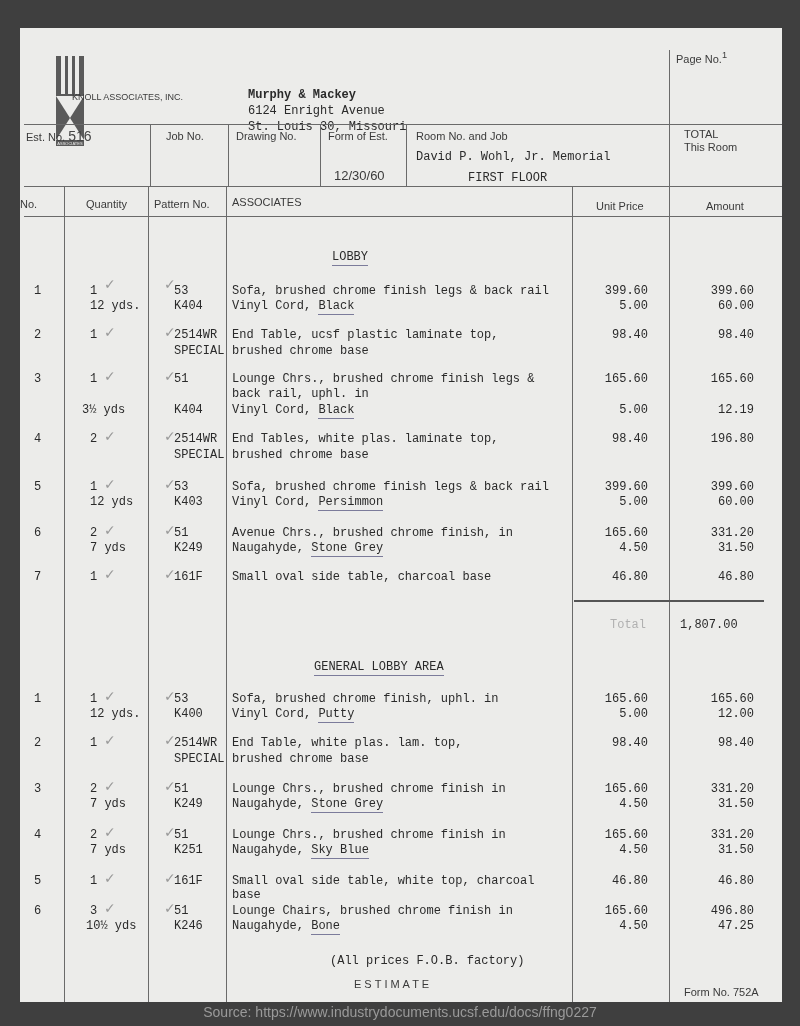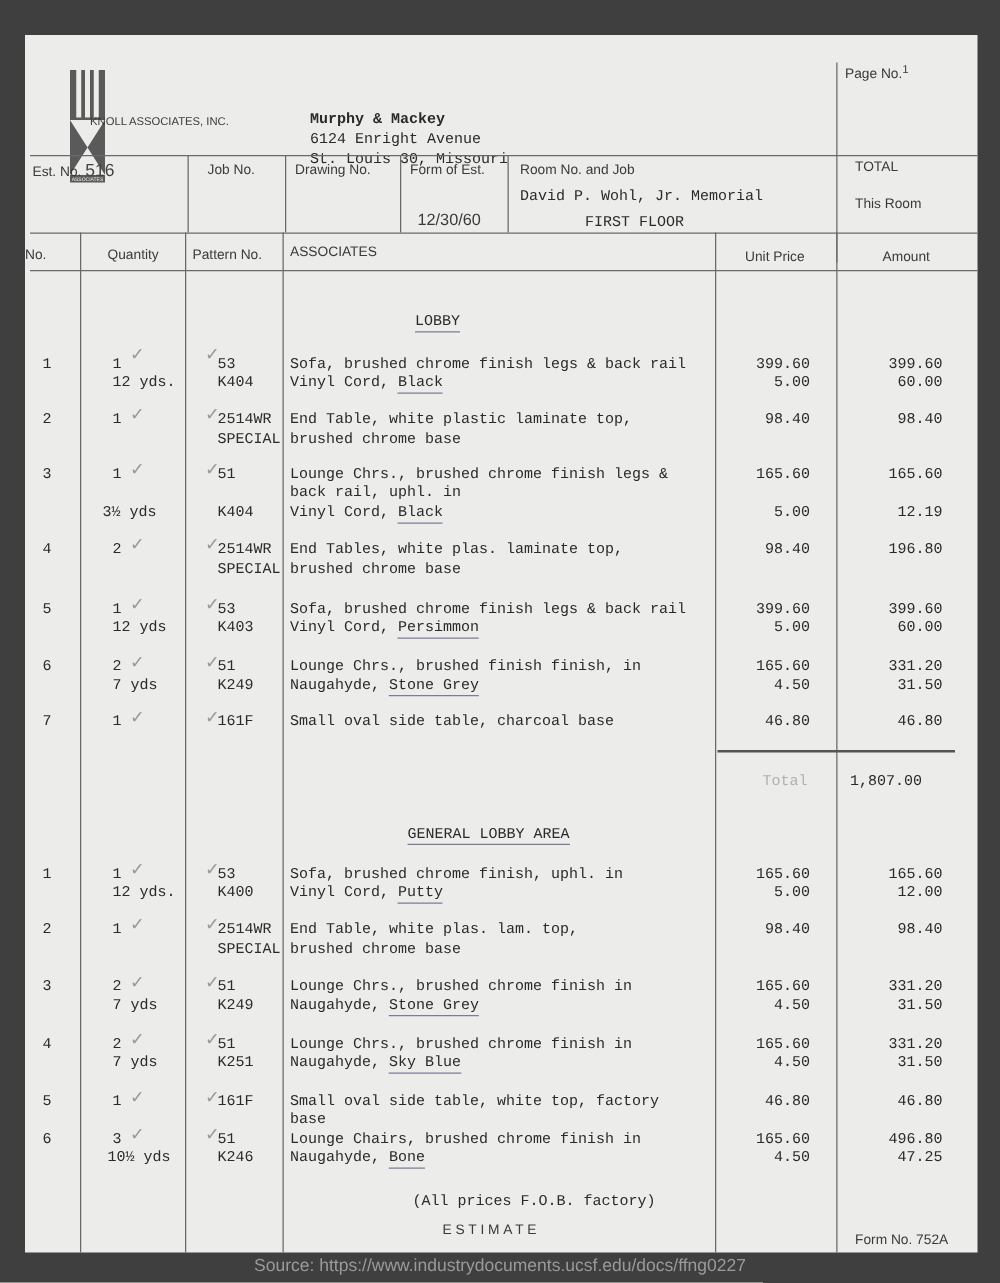--- a/index.html
+++ b/index.html
@@ -61,21 +61,21 @@
     <span style="font-size:14px;color:#444;">516</span>
   </div>
   <div class="hdr" style="left:146px;top:102px;">Job No.</div>
   <div class="hdr" style="left:216px;top:102px;">Drawing No.</div>
   <div class="hdr" style="left:308px;top:102px;">Form of Est.</div>
   <div class="hdr" style="left:314px;top:140px;font-size:13px;">12/30/60</div>
   <div class="hdr" style="left:396px;top:102px;">Room No. and Job</div>
   <div class="abs mono" style="left:396px;top:122px;">David P. Wohl, Jr. Memorial</div>
   <div class="abs mono" style="left:448px;top:143px;">FIRST FLOOR</div>
   <div class="hdr" style="left:664px;top:100px;">TOTAL</div>
-  <div class="hdr" style="left:664px;top:129px;text-align:center;">This Room</div>
+  <div class="hdr" style="left:664px;top:113px;text-align:center;">This Room</div>
 
   <div class="vline" style="left:44px;top:158px;height:816px;"></div>
   <div class="vline" style="left:128px;top:158px;height:816px;"></div>
   <div class="vline" style="left:206px;top:158px;height:816px;"></div>
   <div class="vline" style="left:552px;top:158px;height:816px;"></div>
   <div class="vline" style="left:649px;top:158px;height:816px;"></div>
   <div class="hdr" style="left:0;top:170px;">No.</div>
   <div class="hdr" style="left:66px;top:170px;">Quantity</div>
   <div class="hdr" style="left:134px;top:170px;">Pattern No.</div>
   <div class="hdr" style="left:212px;top:168px;">ASSOCIATES</div>
@@ -97,21 +97,21 @@
     <span class="cell" style="left:154px">K404</span>
     <span class="cell c-desc"><span>Vinyl Cord, </span><span class="ul">Black</span></span>
     <span class="cell c-unit">5.00</span>
     <span class="cell c-amt">60.00</span>
   </div>
 
   <div class="row mono" style="top:300px;">
     <span class="cell c-no">2</span>
     <span class="cell" style="left:70px">1</span>
     <span class="cell" style="left:154px">2514WR</span>
-    <span class="cell c-desc">End Table, white plastic laminate top,</span>
+    <span class="cell c-desc">End Table, ucsf plastic laminate top,</span>
     <span class="cell c-unit">98.40</span>
     <span class="cell c-amt">98.40</span>
   </div>
   <div class="row mono" style="top:316px;">
     <span class="cell" style="left:154px">SPECIAL</span>
     <span class="cell c-desc">brushed chrome base</span>
   </div>
 
   <div class="row mono" style="top:344px;">
     <span class="cell c-no">3</span>
@@ -158,21 +158,21 @@
     <span class="cell" style="left:154px">K403</span>
     <span class="cell c-desc"><span>Vinyl Cord, </span><span class="ul">Persimmon</span></span>
     <span class="cell c-unit">5.00</span>
     <span class="cell c-amt">60.00</span>
   </div>
 
   <div class="row mono" style="top:498px;">
     <span class="cell c-no">6</span>
     <span class="cell" style="left:70px">2</span>
     <span class="cell" style="left:154px">51</span>
-    <span class="cell c-desc">Lounge Chrs., brushed finish finish, in</span>
+    <span class="cell c-desc">Avenue Chrs., brushed chrome finish, in</span>
     <span class="cell c-unit">165.60</span>
     <span class="cell c-amt">331.20</span>
   </div>
   <div class="row mono" style="top:513px;">
     <span class="cell" style="left:70px">7 yds</span>
     <span class="cell" style="left:154px">K249</span>
     <span class="cell c-desc"><span>Naugahyde, </span><span class="ul">Stone Grey</span></span>
     <span class="cell c-unit">4.50</span>
     <span class="cell c-amt">31.50</span>
   </div>
@@ -183,21 +183,21 @@
     <span class="cell" style="left:154px">161F</span>
     <span class="cell c-desc">Small oval side table, charcoal base</span>
     <span class="cell c-unit">46.80</span>
     <span class="cell c-amt">46.80</span>
   </div>
 
   <div class="hline" style="left:554px;top:572px;width:190px;height:2px;background:#555;"></div>
   <div class="abs mono" style="left:590px;top:590px;color:#b0b0b0;">Total</div>
   <div class="abs mono" style="left:660px;top:590px;">1,807.00</div>
 
-  <div class="abs mono ul" style="left:306px;top:632px;">GENERAL LOBBY AREA</div>
+  <div class="abs mono ul" style="left:294px;top:632px;">GENERAL LOBBY AREA</div>
 
   <div class="row mono" style="top:664px;">
     <span class="cell c-no">1</span>
     <span class="cell" style="left:70px">1</span>
     <span class="cell" style="left:154px">53</span>
     <span class="cell c-desc">Sofa, brushed chrome finish, uphl. in</span>
     <span class="cell c-unit">165.60</span>
     <span class="cell c-amt">165.60</span>
   </div>
   <div class="row mono" style="top:679px;">
@@ -250,21 +250,21 @@
     <span class="cell" style="left:154px">K251</span>
     <span class="cell c-desc"><span>Naugahyde, </span><span class="ul">Sky Blue</span></span>
     <span class="cell c-unit">4.50</span>
     <span class="cell c-amt">31.50</span>
   </div>
 
   <div class="row mono" style="top:846px;">
     <span class="cell c-no">5</span>
     <span class="cell" style="left:70px">1</span>
     <span class="cell" style="left:154px">161F</span>
-    <span class="cell c-desc">Small oval side table, white top, factory</span>
+    <span class="cell c-desc">Small oval side table, white top, charcoal</span>
     <span class="cell c-unit">46.80</span>
     <span class="cell c-amt">46.80</span>
   </div>
   <div class="row mono" style="top:860px;">
     <span class="cell c-desc">base</span>
   </div>
 
   <div class="row mono" style="top:876px;">
     <span class="cell c-no">6</span>
     <span class="cell" style="left:70px">3</span>

